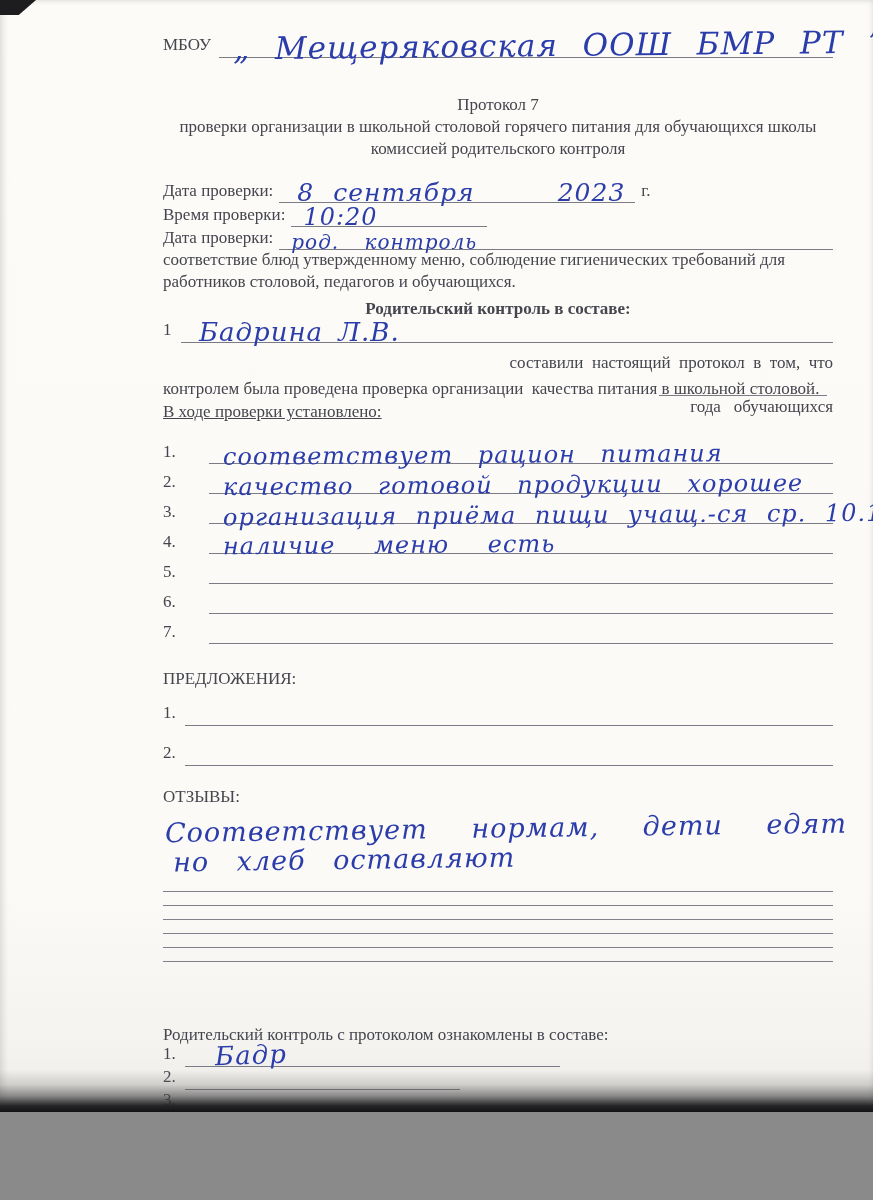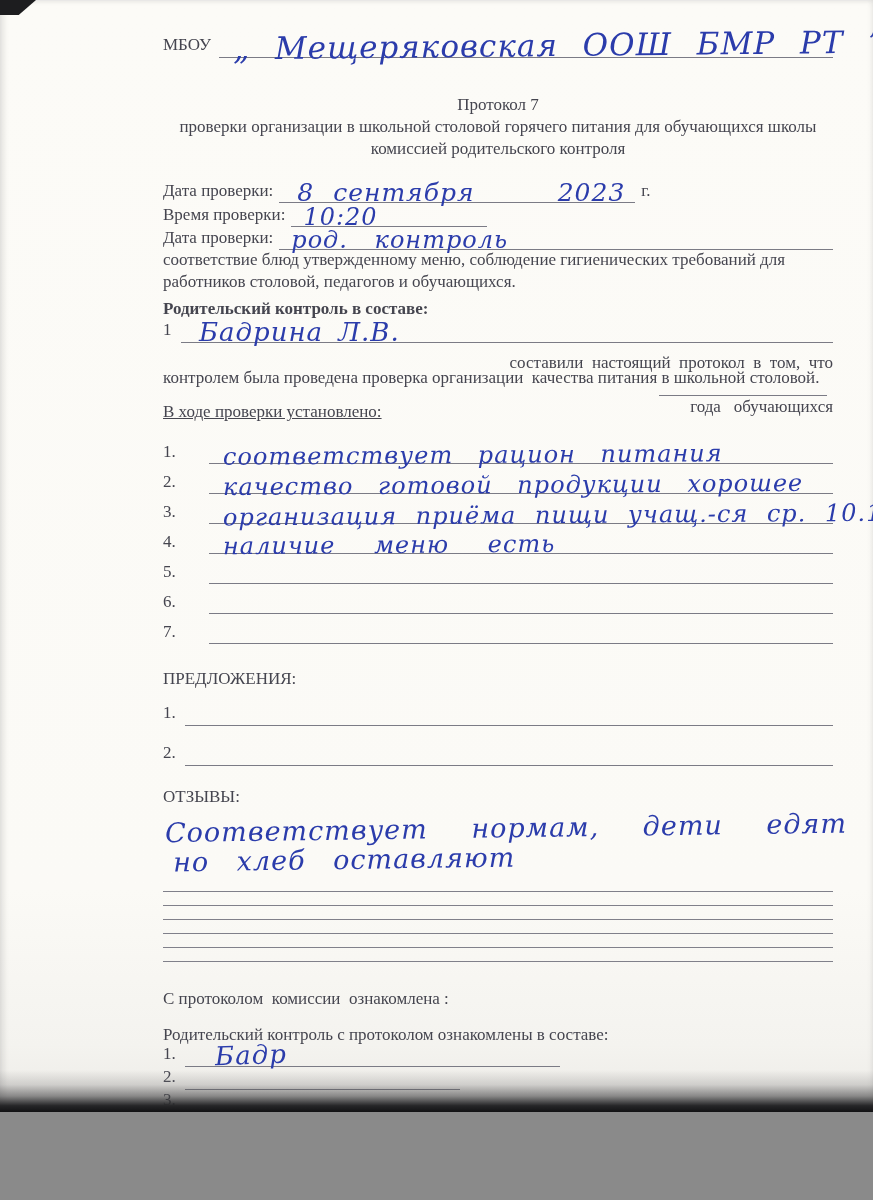--- a/index.html
+++ b/index.html
@@ -6,42 +6,42 @@
   .sheet{
     position:relative;width:873px;height:1112px;margin:0 auto;
     background:linear-gradient(180deg,#fcfbf7 0%,#fbfaf6 80%,#f4f3ef 94%,#eceae6 100%);
     overflow:hidden;
     font-family:"Liberation Serif", serif;
     color:#45454f;
     box-shadow:inset 3px 0 6px rgba(90,90,95,.18), inset -2px 0 4px rgba(120,120,125,.10);
   }
   .abs{position:absolute;left:163px;right:40px;}
   .printed{font-size:17px;line-height:22px;white-space:pre-wrap;}
-  .bold{font-weight:bold;}
+  .bold{font-weight:bold;text-align:center;}
   .center{text-align:center;}
   .row{display:flex;align-items:flex-end;}
   .line{position:relative;border-bottom:1px solid #7b7b85;height:21px;}
   .grow{flex:1;}
   .hand{
     font-family:"DejaVu Serif", serif;font-style:italic;color:#2b3cab;
     white-space:nowrap;letter-spacing:1px;
   }
   .hand-abs{position:absolute;bottom:-5px;}
   
   .org-label{font-size:17px;padding-bottom:2px;margin-right:8px;}
   .org-hand{font-size:31px;bottom:-6px;left:14px;word-spacing:14px;transform:rotate(-.6deg);}
   
   .lbl{margin-right:6px;padding-bottom:1px;}
   .date-line{width:356px;}
   .hw-date{font-size:25px;left:18px;word-spacing:10px;}
   .hw-year{font-size:25px;right:10px;left:auto;}
   .suffix{margin-left:6px;padding-bottom:1px;}
   .time-line{width:196px;}
   .hw-time{font-size:24px;left:12px;}
-  .hw-purpose{font-size:24px;left:12px;word-spacing:18px;}
+  .hw-purpose{font-size:20px;left:12px;word-spacing:18px;}
   .hw-member{font-size:26px;left:18px;word-spacing:6px;}
   .blank-line{width:168px;margin:0 6px;}
   
   .f-row{display:flex;align-items:flex-end;height:30px;}
   .f-num{width:46px;font-size:17px;padding-bottom:2px;}
   .f-line{flex:1;position:relative;border-bottom:1px solid #7b7b85;height:100%;}
   .f-hand{position:absolute;left:14px;bottom:-6px;font-size:24px;word-spacing:16px;transform:rotate(-.4deg);}
   
   .s-num{width:22px;font-size:17px;padding-bottom:2px;}
   
@@ -113,21 +113,21 @@
     <span class="line grow">
       <span class="hand hand-abs hw-member">Бадрина  Л.В.</span>
     </span>
   </div>
 
   <div class="abs row" style="top:352px;flex-direction:column;">
     <span class="printed">составили  настоящий  протокол  в  том,  что</span>
     <span class="line blank-line"></span>
     <span class="printed">года   обучающихся</span>
   </div>
-  <div class="abs printed" style="top:367px;">контролем была проведена проверка организации  качества питания в школьной столовой.</div>
+  <div class="abs printed" style="top:378px;">контролем была проведена проверка организации  качества питания в школьной столовой.</div>
 
   <div class="abs printed" style="top:401px;text-decoration:underline;">В ходе проверки установлено:</div>
 
   <div class="abs" style="top:434px;">
     <div class="f-row">
       <span class="f-num">1.</span>
       <span class="f-line">
           <span class="hand f-hand">соответствует  рацион  питания</span>
         </span>
     </div>
@@ -186,21 +186,20 @@
     <div class="ruled">
       <div></div>
       <div></div>
       <div></div>
       <div></div>
       <div></div>
       <div></div>
     </div>
   </div>
 
-  <div class="abs printed" style="top:988px;">С протоколом  комиссии  ознакомлена :</div>
   <div class="abs printed" style="top:1024px;">Родительский контроль с протоколом ознакомлены в составе:</div>
 
   <div class="abs" style="top:1044px;">
     <div class="sig-row">
       <span class="printed s-num">1.</span>
       <span class="sig-line w375">
         <span class="hand hw-sig">Бадр</span>
       </span>
     </div>
     <div class="sig-row">

